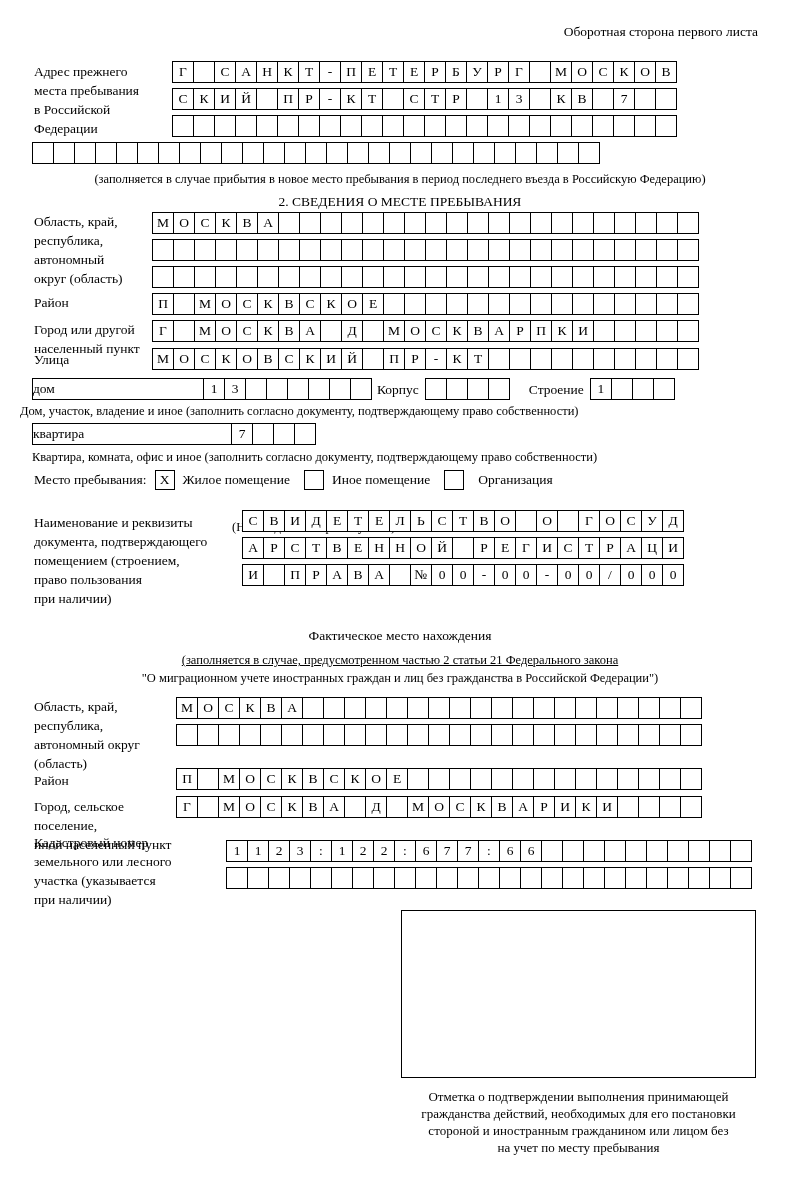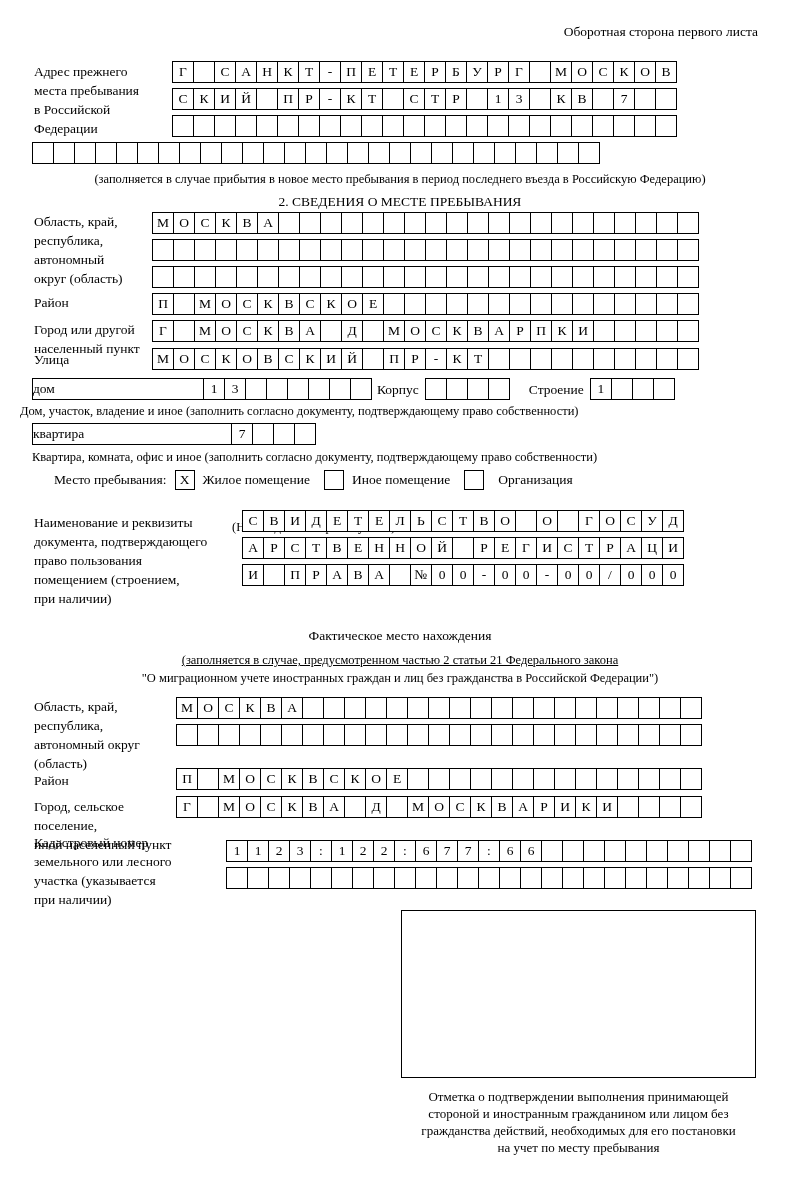--- a/index.html
+++ b/index.html
@@ -447,36 +447,36 @@
     <div class="cells">
       <div class="cell">7</div>
       <div class="cell"></div>
       <div class="cell"></div>
       <div class="cell"></div>
     </div>
   </div>
 
   <div class="abs note" style="left:32px; top:450px;">Квартира, комната, офис и иное (заполнить согласно документу, подтверждающему право собственности)</div>
 
-  <div class="abs inline-row" style="left:34px; top:470px;margin-left:20px;">
+  <div class="abs inline-row" style="left:34px; top:470px;">
     <span>Место пребывания:</span>
     <span class="checkbox" style="margin-left:8px;">Х</span>
     <span style="margin-left:8px;">Жилое помещение</span>
     <span class="checkbox" style="margin-left:14px;"></span>
     <span style="margin-left:8px;">Иное помещение</span>
     <span class="checkbox" style="margin-left:14px;"></span>
     <span style="margin-left:14px;">Организация</span>
   </div>
   <div class="abs note" style="left:232px; top:520px;">(Необходимо выбрать нужное)</div>
 
   <div class="abs lbl" style="left:34px; top:513px; width:210px;">
     <div>Наименование и реквизиты</div>
     <div>документа, подтверждающего</div>
+    <div>помещением (строением,</div>
     <div>право пользования</div>
-    <div>помещением (строением,</div>
     <div>при наличии)</div>
   </div>
 
   <div class="abs cells" style="left:242px; top:510px;">
     <div class="cell">С</div>
     <div class="cell">В</div>
     <div class="cell">И</div>
     <div class="cell">Д</div>
     <div class="cell">Е</div>
     <div class="cell">Т</div>
@@ -730,18 +730,18 @@
     <div class="cell"></div>
     <div class="cell"></div>
     <div class="cell"></div>
     <div class="cell"></div>
   </div>
 
   <div class="abs bigbox" style="left:401px; top:910px; width:355px; height:168px;"></div>
 
   <div class="abs lbl-sm center" style="left:396px; top:1088px; width:365px;">
     <div>Отметка о подтверждении выполнения принимающей</div>
+    <div>гражданства действий, необходимых для его постановки</div>
     <div>стороной и иностранным гражданином или лицом без</div>
-    <div>гражданства действий, необходимых для его постановки</div>
     <div>на учет по месту пребывания</div>
   </div>
 
 </div>
 
 </body></html>

